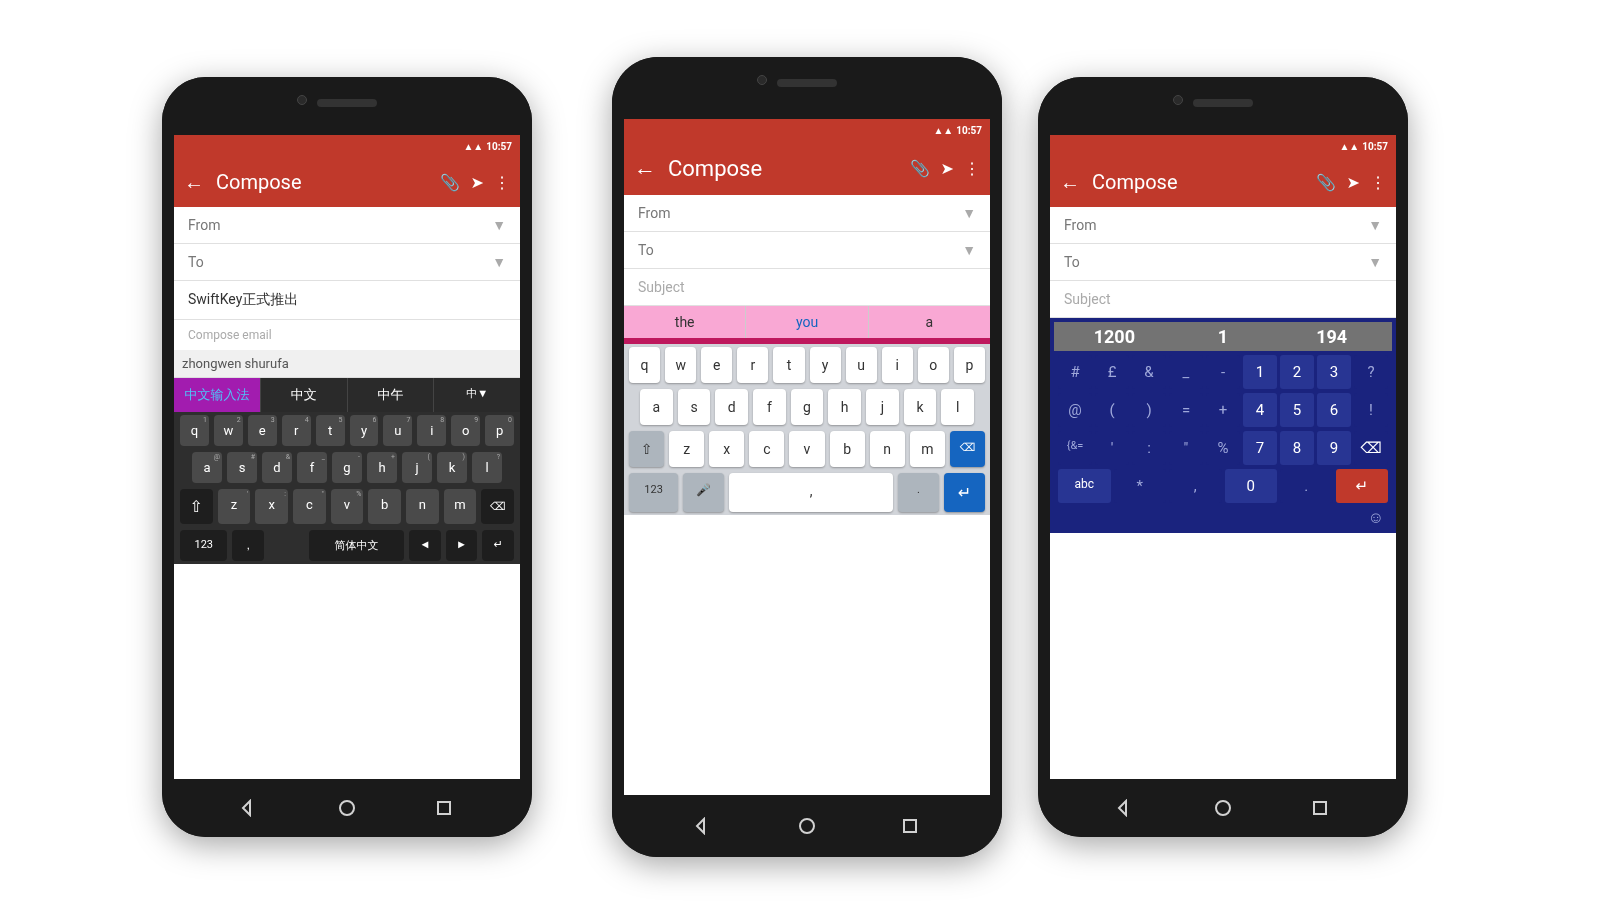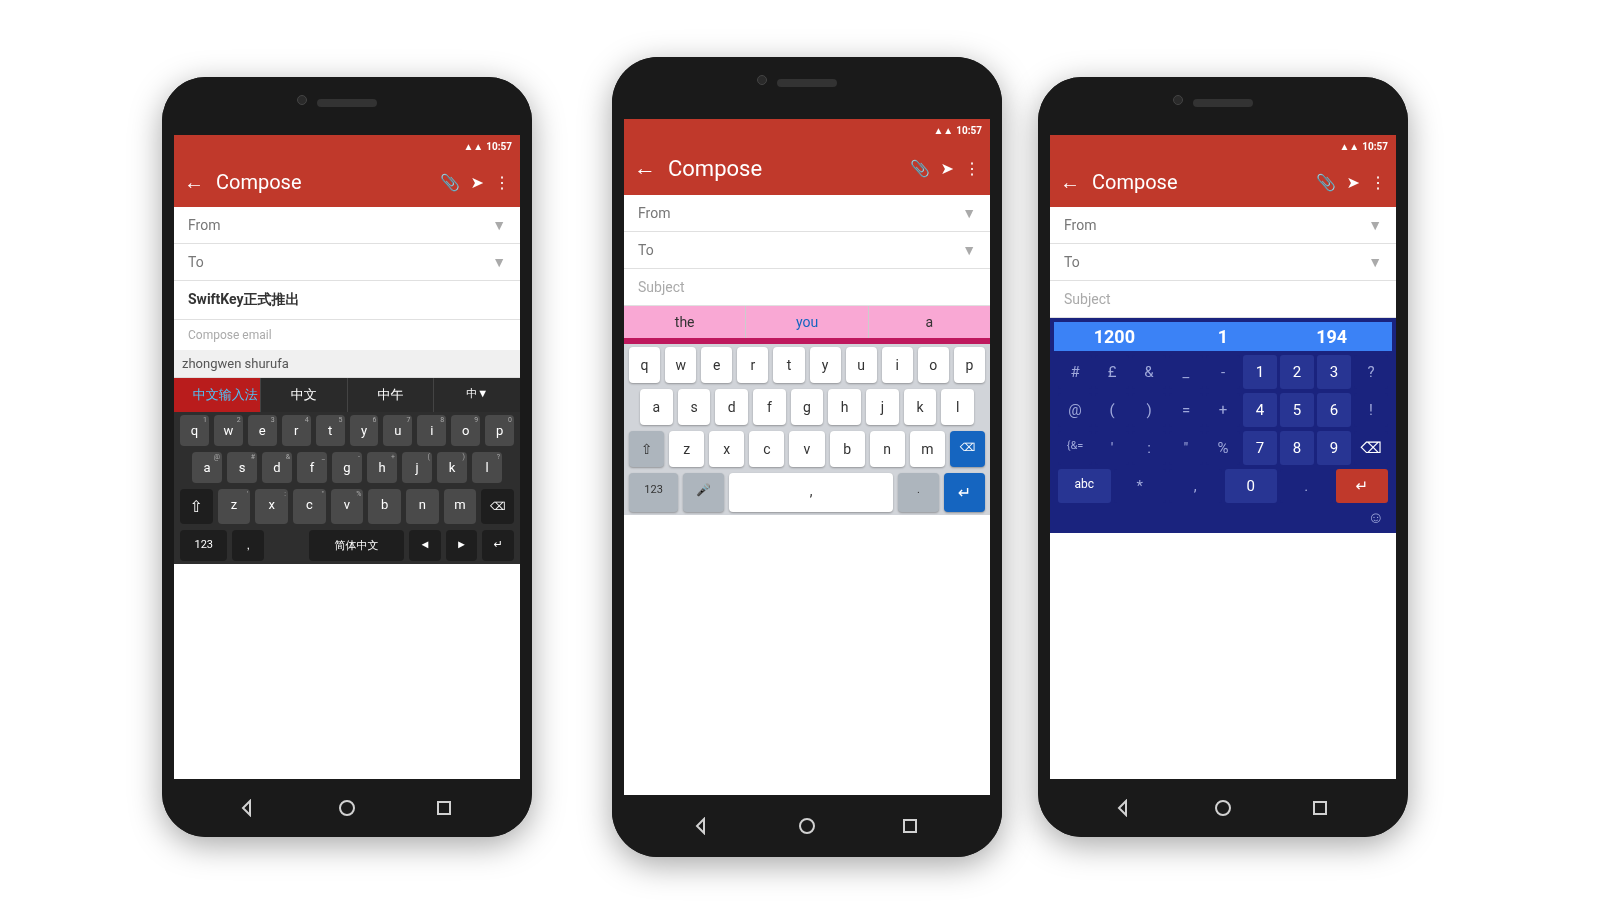--- a/index.html
+++ b/index.html
@@ -202,21 +202,21 @@
       padding: 0;
     }
     .chinese-opt {
       flex: 1;
       text-align: center;
       padding: 8px 2px;
       font-size: 13px;
       border-right: 1px solid #444;
     }
     .chinese-opt:last-child { border-right: none; }
-    .chinese-opt.active { background: #b91c1c; color: #4fc3f7; text-align: right; }
+    .chinese-opt.active { background: #a21caf; color: #4fc3f7; }
     .chinese-opt.normal { color: #fff; }
     .chinese-opt.arrow { color: #fff; font-size: 11px; }
     
     .keyboard-dark {
       background: #2e2e2e;
       flex: 1;
     }
     .kb-row {
       display: flex;
       justify-content: center;
@@ -285,21 +285,21 @@
     
     .keyboard-num {
       background: #1a237e;
       flex: 1;
       padding: 4px;
     }
     .kb-num-top {
       display: flex;
       justify-content: center;
       padding: 4px 6px;
-      background: #3b82f6;
+      background: #737373;
       margin-bottom: 2px;
     }
     .kb-num-top-item {
       color: white;
       font-size: 18px;
       font-weight: bold;
       flex: 1;
       text-align: center;
     }
     .kb-num-row {
@@ -373,21 +373,21 @@
             <span class="email-field-label">From</span>
             <span class="email-field-value"></span>
             <span class="email-field-arrow">▼</span>
           </div>
           <div class="email-field">
             <span class="email-field-label">To</span>
             <span class="email-field-value"></span>
             <span class="email-field-arrow">▼</span>
           </div>
           <div class="email-field">
-            <span class="email-field-value" style="font-weight:bold;color:#333;">SwiftKey正式推出</span>
+            <span class="email-field-value" style="font-weight:normal;color:#333;">SwiftKey正式推出</span>
           </div>
           <div class="email-compose-hint">Compose email</div>
         </div>
 
         <div class="chinese-suggestion">zhongwen shurufa</div>
 
         <div class="chinese-options">
           <div class="chinese-opt active">中文输入法</div>
           <div class="chinese-opt normal">中文</div>
           <div class="chinese-opt normal">中午</div>

